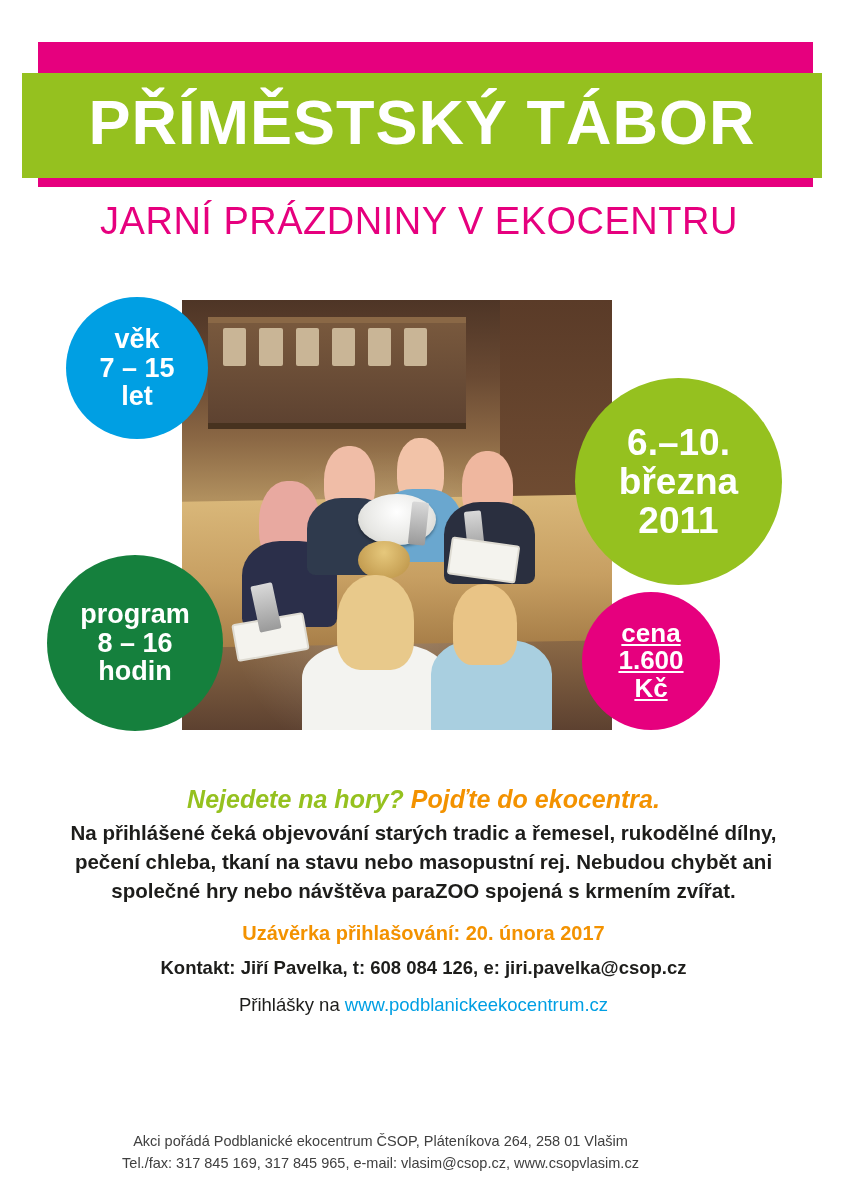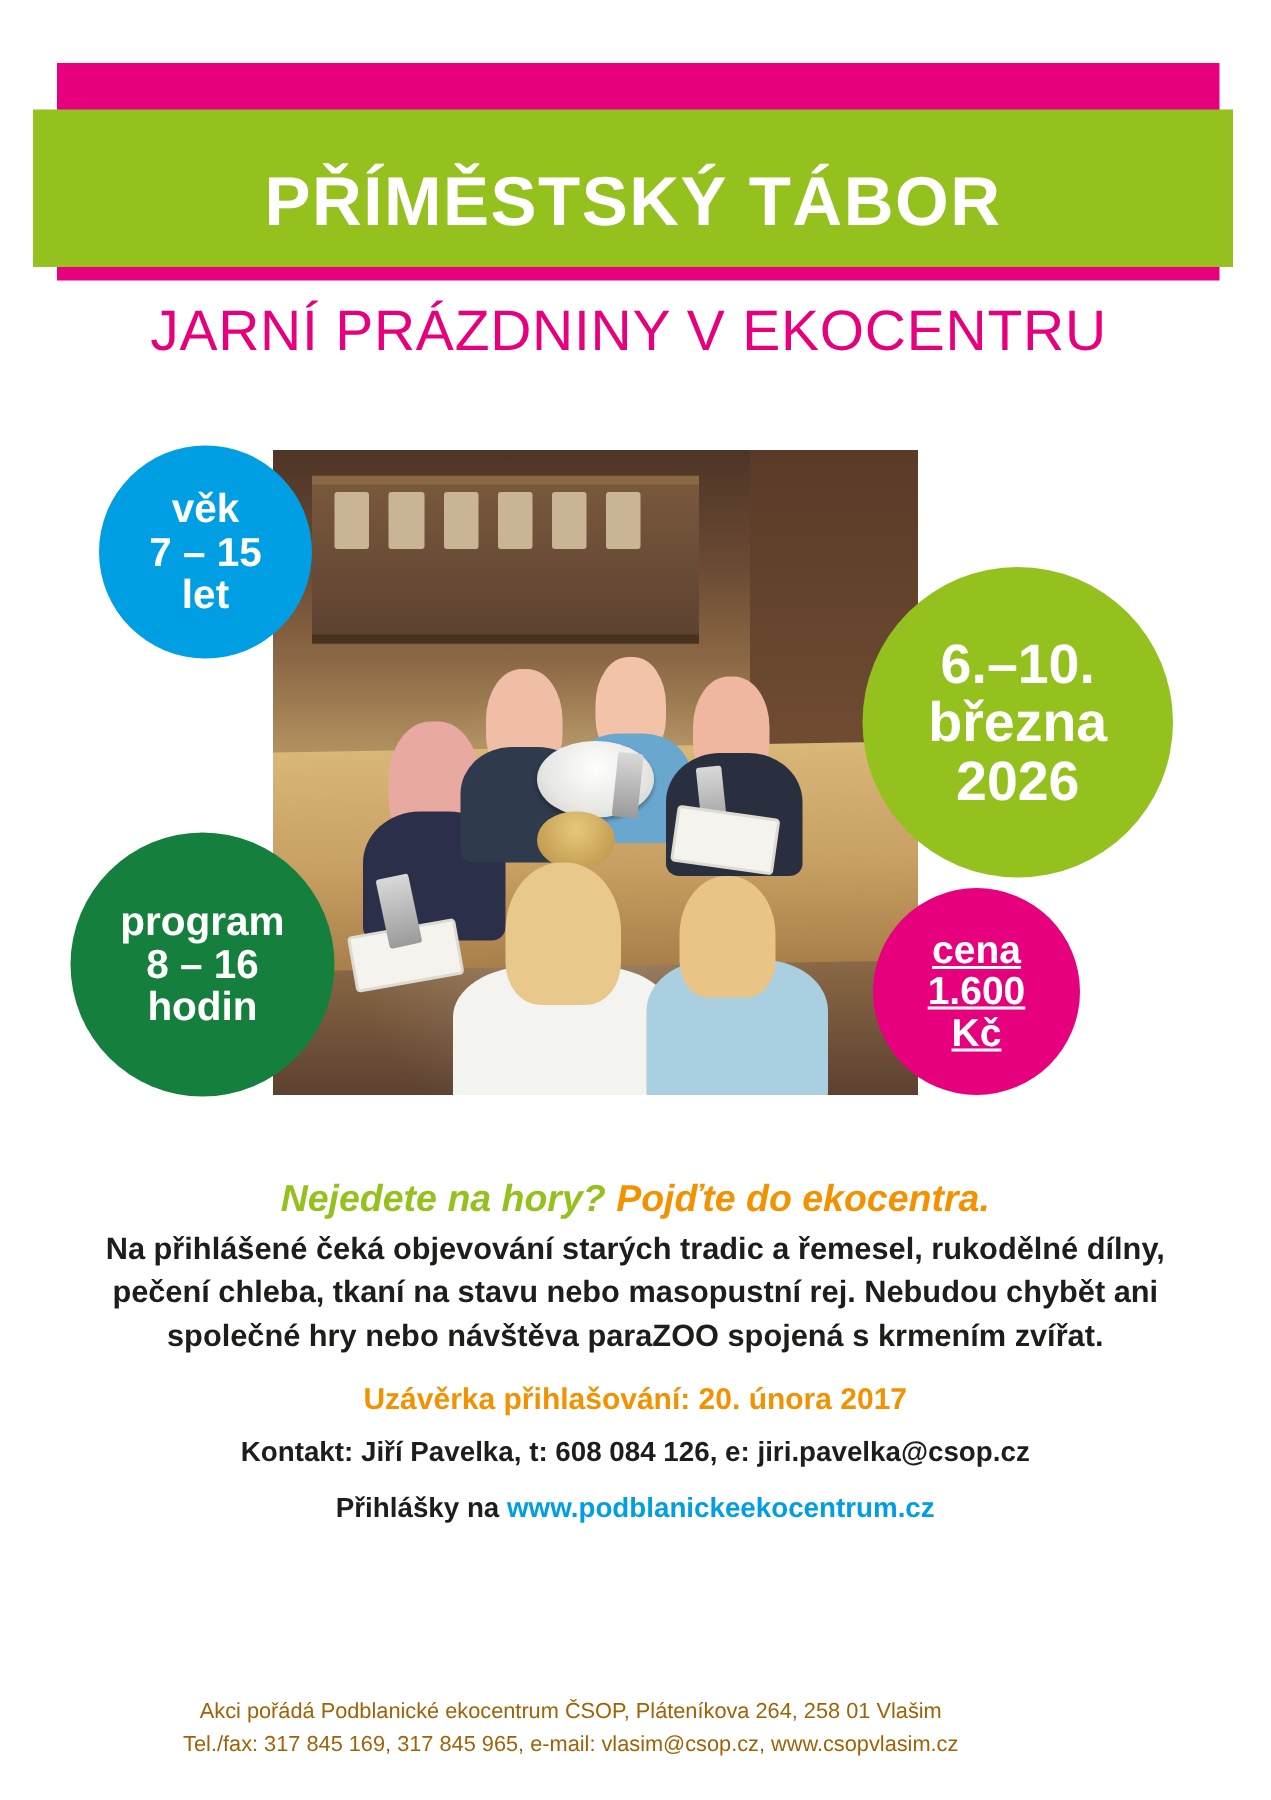--- a/index.html
+++ b/index.html
@@ -16,23 +16,23 @@
   .header{position:absolute;left:0;top:0;width:847px;height:270px;}
   .magenta-bar{
     position:absolute;left:38px;top:42px;width:775px;height:145px;
     background:#e6007e;
   }
   .green-bar{
     position:absolute;left:22px;top:73px;width:800px;height:105px;
     background:#95c11f;
   }
   .title-main{
-    position:absolute;left:22px;top:86px;width:800px;height:95px;
+    position:absolute;left:22px;top:74px;width:800px;height:95px;
     display:flex;align-items:center;justify-content:center;
-    color:#ffffff;font-weight:bold;font-size:46px;letter-spacing:1px;
+    color:#ffffff;font-weight:bold;font-size:63px;letter-spacing:1px;
     white-space:nowrap;
   }
   .title-sub{
     position:absolute;left:0;top:200px;width:838px;
     text-align:center;color:#e6007e;font-weight:normal;font-size:38px;
     letter-spacing:0.5px;white-space:nowrap;
   }
 
   
   .photo-wrap{
@@ -116,31 +116,31 @@
   .deadline{
     position:absolute;left:0;top:922px;width:847px;text-align:center;
     font-weight:bold;font-size:20px;color:#f39200;
   }
   .contact{
     position:absolute;left:0;top:957px;width:847px;text-align:center;
     font-weight:bold;font-size:18.5px;color:#1d1d1b;
   }
   .signup{
     position:absolute;left:0;top:994px;width:847px;text-align:center;
-    font-weight:bold;font-size:18.5px;color:#1d1d1b;
+    font-weight:normal;font-size:18.5px;color:#1d1d1b;
   }
   .signup .link{color:#009fe3;}
 
   
   .logos{position:absolute;left:0;top:1035px;width:847px;height:95px;}
 
   
   .footer{
     position:absolute;left:0;top:1130px;width:761px;text-align:center;
-    font-size:14.5px;color:#a16207;line-height:1.55;
+    font-size:14.5px;color:#404040;line-height:1.55;
   }
 </style>
 </head>
 <body>
 
 <div class="poster">
 
   <div class="header">
     <div class="magenta-bar"></div>
     <div class="green-bar"></div>
@@ -184,21 +184,21 @@
 
   <div class="bubble bub-age">
     <span>věk</span>
     <span>7 – 15</span>
     <span>let</span>
   </div>
 
   <div class="bubble bub-date">
     <span>6.–10.</span>
     <span>března</span>
-    <span>2026</span>
+    <span>2011</span>
   </div>
 
   <div class="bubble bub-prog">
     <span>program</span>
     <span>8 – 16</span>
     <span>hodin</span>
   </div>
 
   <div class="bubble bub-price">
     <span>cena</span>

